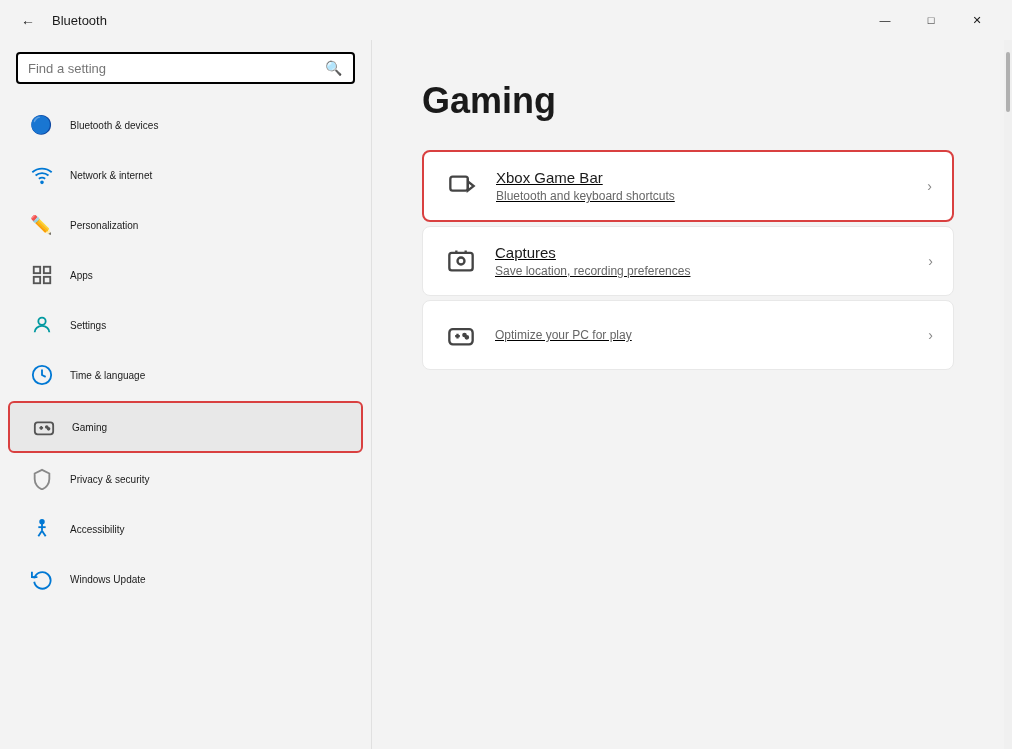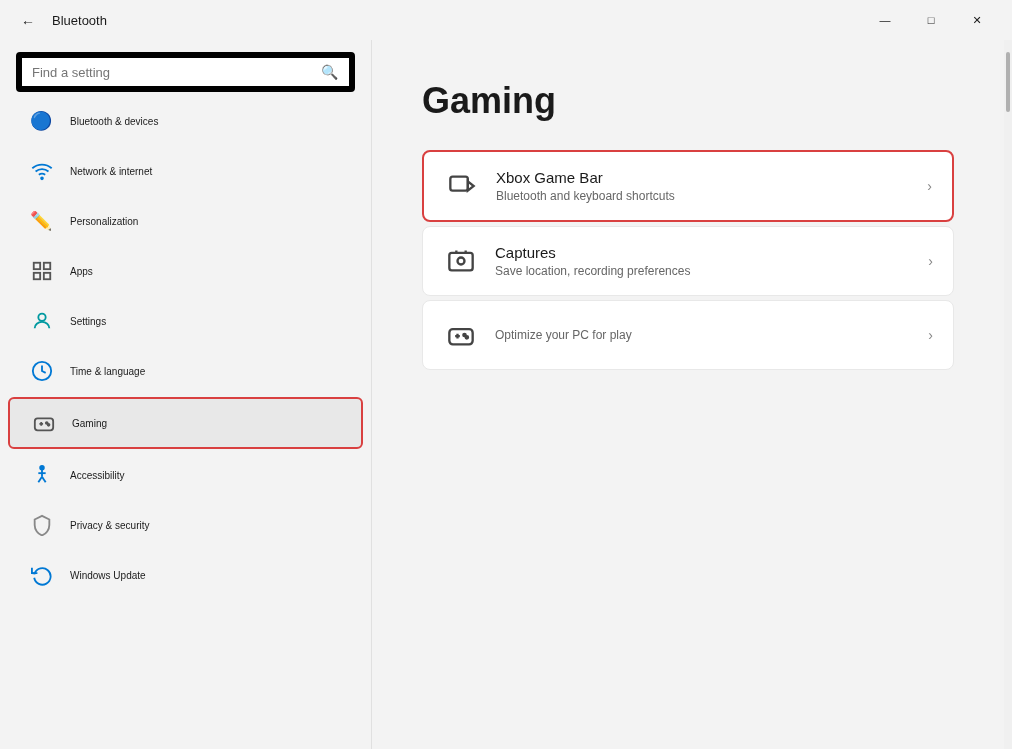--- a/index.html
+++ b/index.html
@@ -71,25 +71,25 @@
       min-width: 372px;
       background: #f3f3f3;
       display: flex;
       flex-direction: column;
       overflow-y: auto;
       padding-bottom: 12px;
       border-right: 1px solid #e0e0e0;
     }
 
     .search-box {
-      margin: 12px 16px 4px 16px;
+      margin: 12px 16px 16px 16px;
       display: flex;
       align-items: center;
       background: white;
-      border: 6px solid #000000;
+      border: 2px solid #000000;
       border-radius: 4px;
       padding: 6px 10px;
     }
     .search-box input {
       border: none;
       outline: none;
       flex: 1;
       font-size: 13px;
       color: #555;
       background: transparent;
@@ -167,21 +167,21 @@
       width: 36px;
       height: 36px;
       margin-right: 16px;
       display: flex;
       align-items: center;
       justify-content: center;
       font-size: 22px;
       color: #444;
       flex-shrink: 0;
     }
-    .setting-card .card-text { flex: 1; }
+    .setting-card .card-text { flex: 1; text-decoration: underline; }
     .setting-card .card-title {
       font-size: 15px;
       font-weight: 500;
       color: #1a1a1a;
       margin-bottom: 3px;
     }
     .setting-card .card-subtitle {
       font-size: 12px;
       color: #666;
     }
@@ -290,40 +290,40 @@
         <svg width="22" height="22" viewBox="0 0 24 24" fill="none" stroke="#555" stroke-width="2">
           <rect x="2" y="7" width="20" height="13" rx="3"></rect>
             <path d="M9 11v4M7 13h4"></path>
             <circle cx="15" cy="12" r="1" fill="#555"></circle>
             <circle cx="17" cy="14" r="1" fill="#555"></circle>
         </svg>
       </span>
       <span class="nav-label">Gaming</span>
     </div>
     <div class="nav-item">
+      <span class="nav-icon icon-shield">
+        <svg width="22" height="22" viewBox="0 0 24 24" fill="none" stroke="#888" stroke-width="2">
+          <path d="M12 2L4 6v6c0 5.25 3.5 10.15 8 11.25C16.5 22.15 20 17.25 20 12V6L12 2z"></path>
+        </svg>
+      </span>
+      <span class="nav-label">Privacy &amp; security</span>
+    </div>
+    <div class="nav-item">
       <span class="nav-icon icon-blue">
         <svg width="22" height="22" viewBox="0 0 24 24" fill="none" stroke="#0078d4" stroke-width="2">
           <circle cx="12" cy="4" r="2" fill="#0078d4"></circle>
             <line x1="12" y1="6" x2="12" y2="14"></line>
             <line x1="8" y1="10" x2="16" y2="10"></line>
             <line x1="12" y1="14" x2="8" y2="20"></line>
             <line x1="12" y1="14" x2="16" y2="20"></line>
         </svg>
       </span>
       <span class="nav-label">Accessibility</span>
     </div>
     <div class="nav-item">
-      <span class="nav-icon icon-shield">
-        <svg width="22" height="22" viewBox="0 0 24 24" fill="none" stroke="#888" stroke-width="2">
-          <path d="M12 2L4 6v6c0 5.25 3.5 10.15 8 11.25C16.5 22.15 20 17.25 20 12V6L12 2z"></path>
-        </svg>
-      </span>
-      <span class="nav-label">Privacy &amp; security</span>
-    </div>
-    <div class="nav-item">
       <span class="nav-icon icon-update">
         <svg width="22" height="22" viewBox="0 0 24 24" fill="none" stroke="#0078d4" stroke-width="2">
           <polyline points="1 4 1 10 7 10"></polyline>
             <path d="M3.51 15a9 9 0 1 0 .49-4.7L1 10"></path>
         </svg>
       </span>
       <span class="nav-label">Windows Update</span>
     </div>
   </nav>
 

